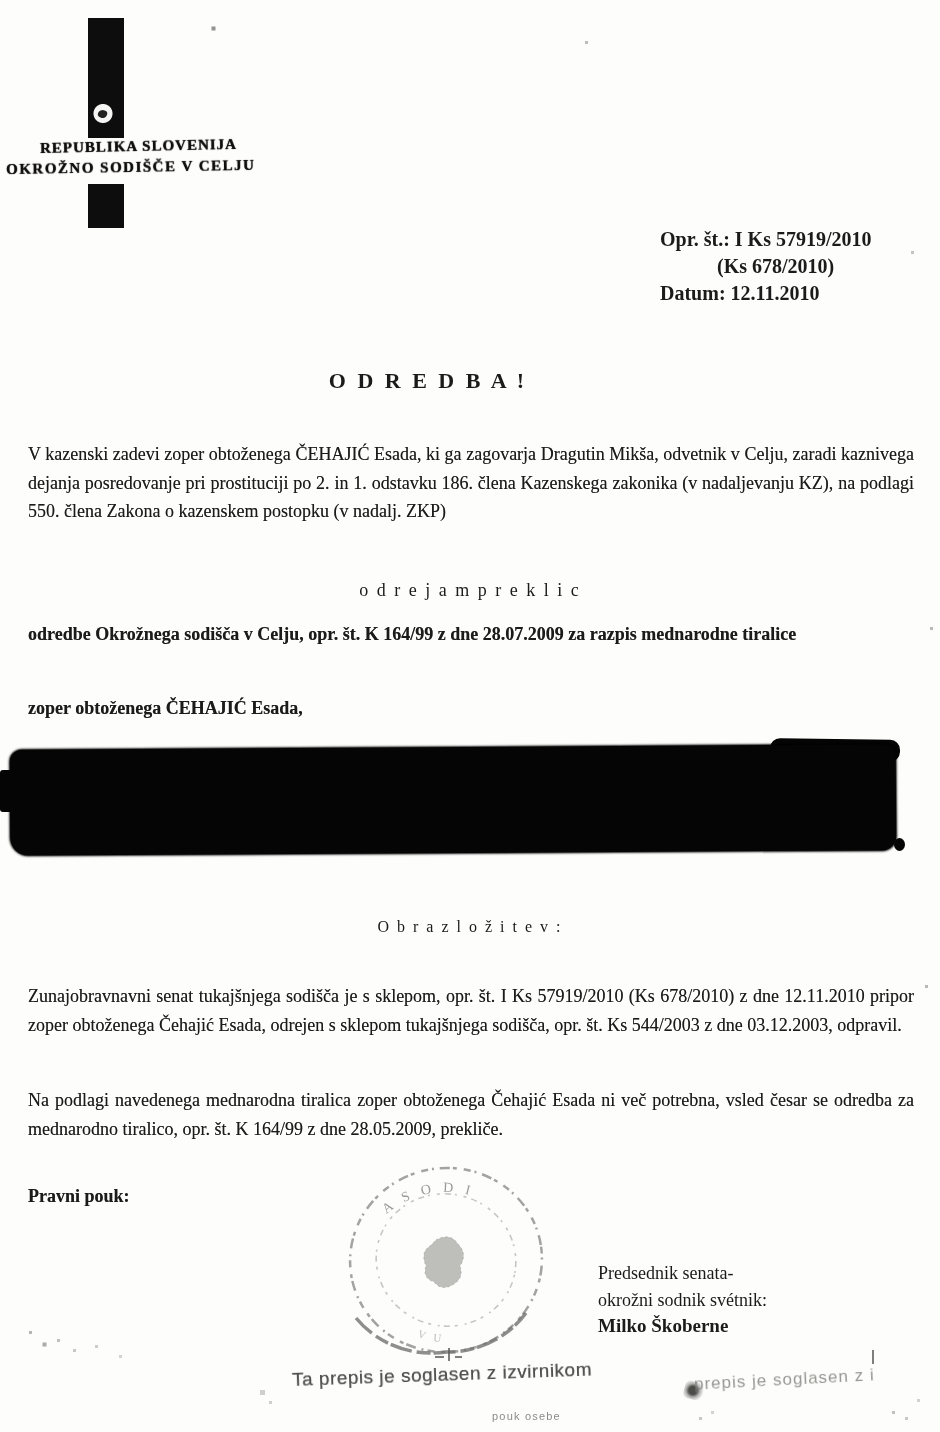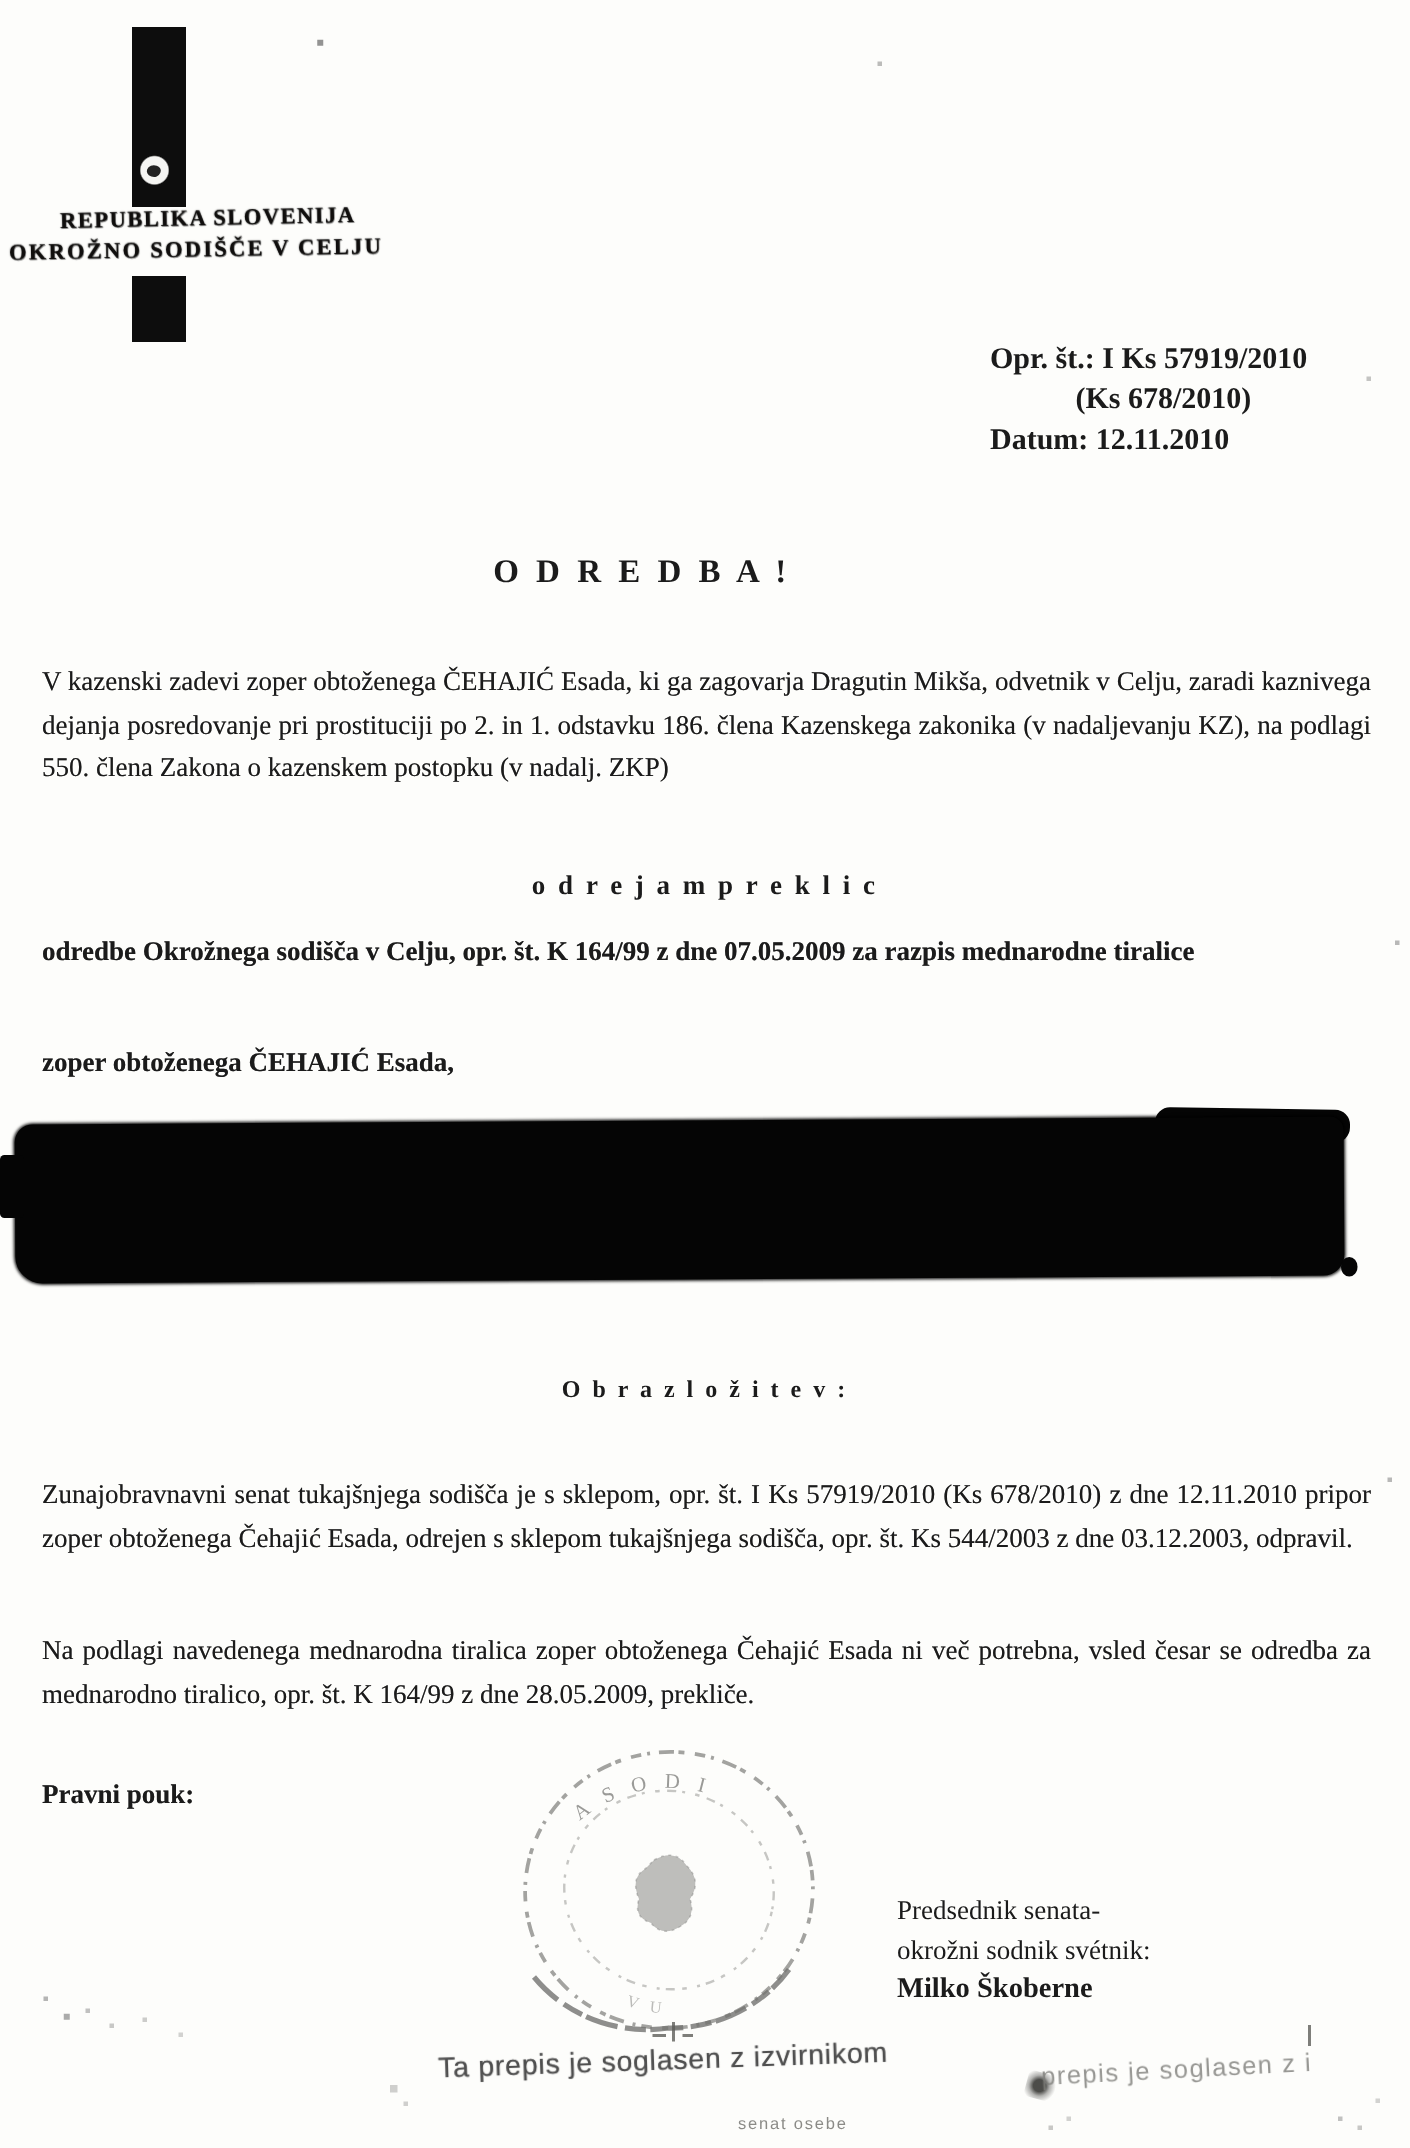--- a/index.html
+++ b/index.html
@@ -30,21 +30,21 @@
     letter-spacing:1px;
   }
   .lh-line1{left:40px;top:138px;font-size:15px;transform:rotate(-1.2deg);}
   .lh-line2{left:6px;top:159px;font-size:15px;transform:rotate(-1deg);letter-spacing:1.5px;}
   
   .ref{left:660px;top:226px;width:260px;font-size:20px;font-weight:bold;line-height:27px;}
   .ref .l2{padding-left:57px;}
   
   .doc-title{left:0;top:368px;width:856px;text-align:center;
     font-size:22px;font-weight:bold;letter-spacing:3px;}
-  .center-head{left:0;width:940px;text-align:center;font-size:18px;font-weight:bold;}
+  .center-head{left:0;width:940px;text-align:center;font-size:18px;font-weight:normal;}
   
   .para{left:28px;width:886px;font-size:18px;line-height:28.5px;text-align:justify;
     text-shadow:0 0 .4px rgba(20,20,20,.55);}
   .bold{font-weight:bold;}
   .underline{}
   
   .redact-main{
     left:10px;top:747px;width:886px;height:106px;background:#050505;
     border-radius:12px 9px 14px 18px;transform:rotate(-0.35deg);
     box-shadow:0 0 2px 1px rgba(0,0,0,.85);
@@ -121,21 +121,21 @@
     <div class="l2">(Ks 678/2010)</div>
     <div>Datum: 12.11.2010</div>
   </div>
 
   <div class="abs doc-title">O D R E D B A !</div>
 
   <div class="abs para" style="top:440px;">V kazenski zadevi zoper obtoženega ČEHAJIĆ Esada, ki ga zagovarja Dragutin Mikša, odvetnik v Celju, zaradi kaznivega dejanja posredovanje pri prostituciji po 2. in 1. odstavku 186. člena Kazenskega zakonika (v nadaljevanju KZ), na podlagi 550. člena Zakona o kazenskem postopku (v nadalj. ZKP)</div>
 
   <div class="abs center-head" style="top:580px;letter-spacing:2px;">o d r e j a m   p r e k l i c</div>
 
-  <div class="abs para bold" style="top:620px;">odredbe Okrožnega sodišča v Celju, opr. št. K 164/99 z dne 07.05.2009 za razpis mednarodne tiralice</div>
+  <div class="abs para bold" style="top:620px;">odredbe Okrožnega sodišča v Celju, opr. št. K 164/99 z dne 28.07.2009 za razpis mednarodne tiralice</div>
 
   <div class="abs para bold underline" style="top:694px;text-align:left;">zoper obtoženega ČEHAJIĆ Esada,</div>
 
   <div class="abs redact-bump"></div>
   <div class="abs redact-main"></div>
   <div class="abs redact-tab"></div>
   <div class="abs redact-dot"></div>
 
   <div class="abs center-head" style="top:918px;font-size:16px;letter-spacing:2px;">O b r a z l o ž i t e v :</div>
 
@@ -167,21 +167,21 @@
     <div>Predsednik senata-</div>
     <div>okrožni sodnik svétnik:</div>
     <div class="name">Milko Škoberne</div>
   </div>
 
   <div class="abs artifact-v" style="left:448px;top:1348px;width:2px;height:13px;"></div>
   <div class="abs artifact-v" style="left:435px;top:1356px;width:9px;height:2px;"></div>
   <div class="abs artifact-v" style="left:455px;top:1356px;width:7px;height:2px;"></div>
   <div class="abs cert-main">Ta prepis je soglasen z izvirnikom</div>
   <div class="abs cert-sub" style="left:480px;top:1456px;">Podpis pristojne</div>
-  <div class="abs cert-sub" style="left:492px;top:1410px;">senat osebe</div>
+  <div class="abs cert-sub" style="left:492px;top:1410px;">pouk osebe</div>
 
   <div class="abs artifact-v" style="left:872px;top:1350px;width:2px;height:14px;"></div>
   <div class="abs ink-blob"></div>
   <div class="abs ghost-text">prepis je soglasen z i</div>
 
   <div class="abs" id="speckles"></div>
 
 </div>
 
 </body></html>

